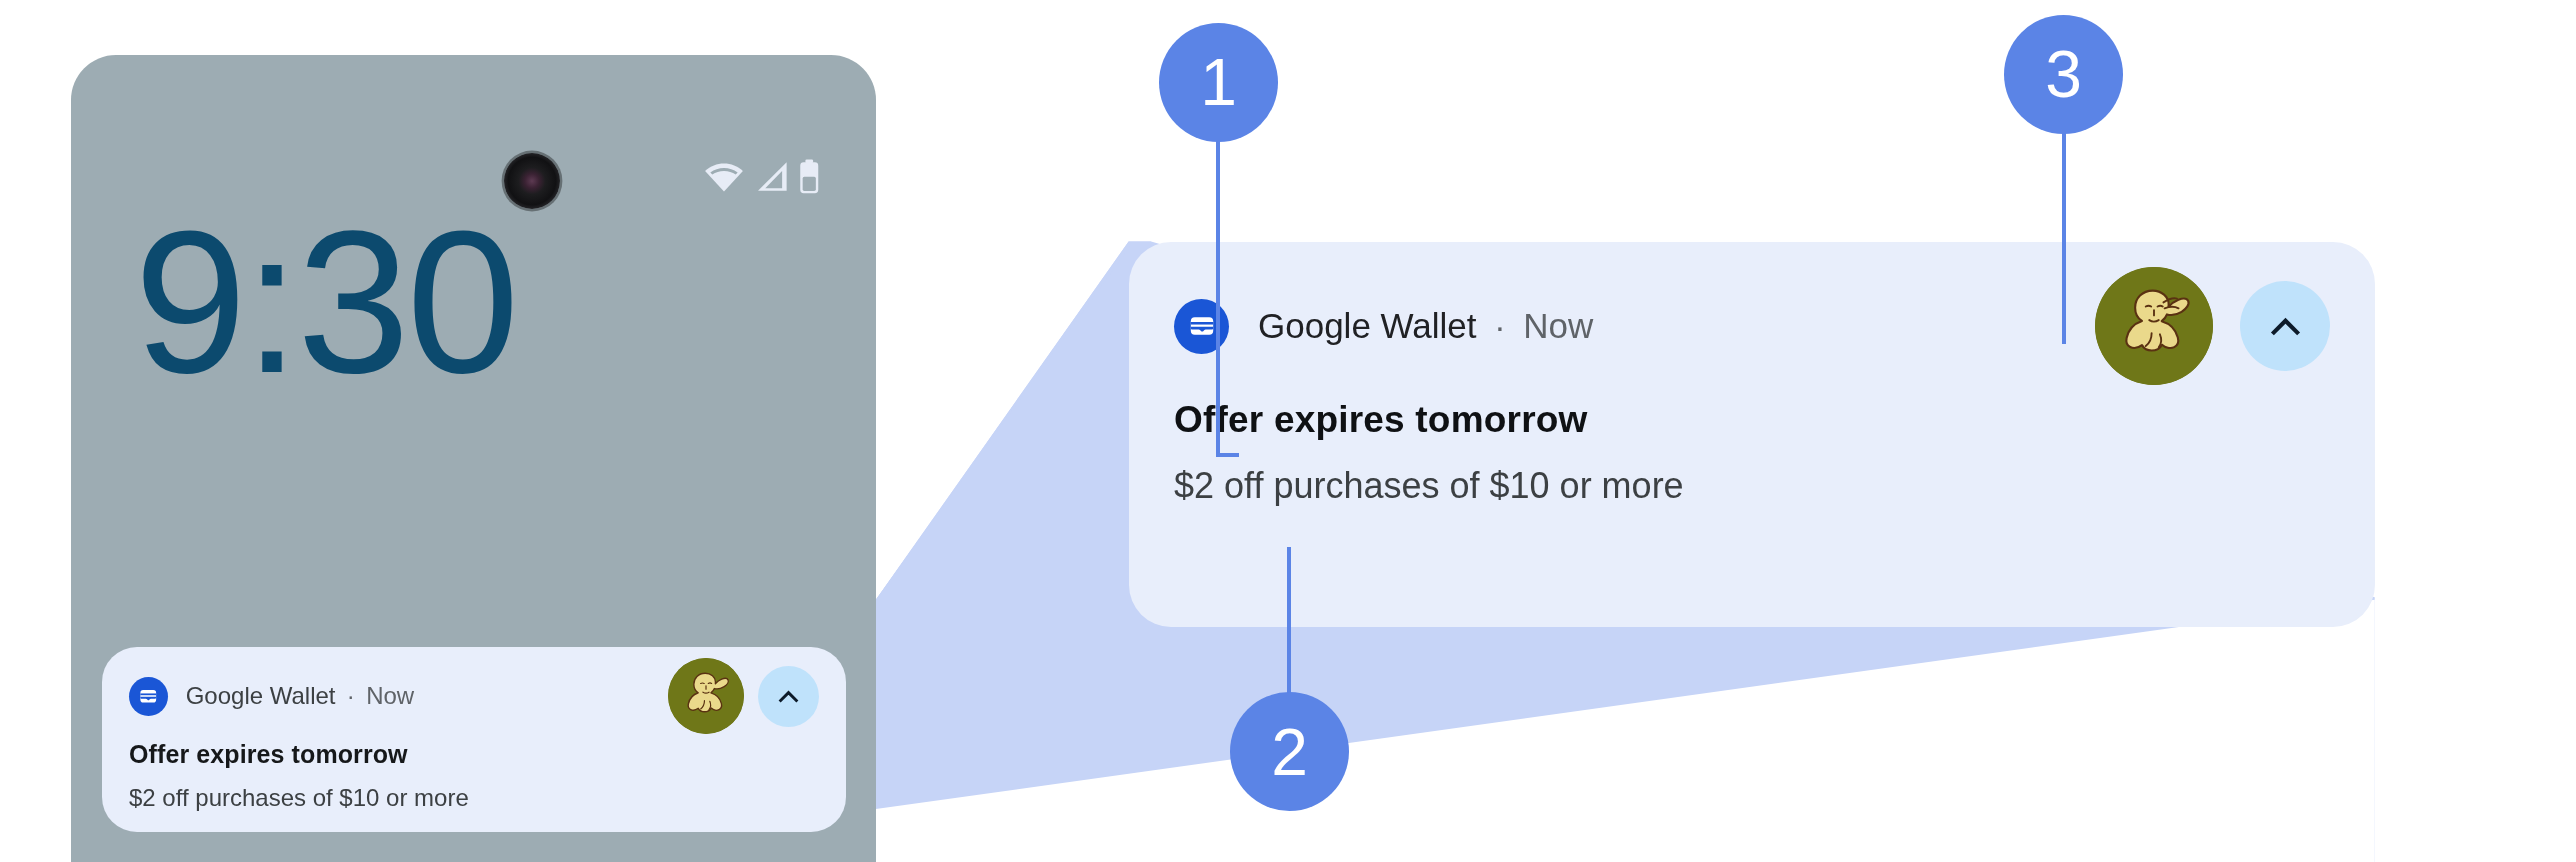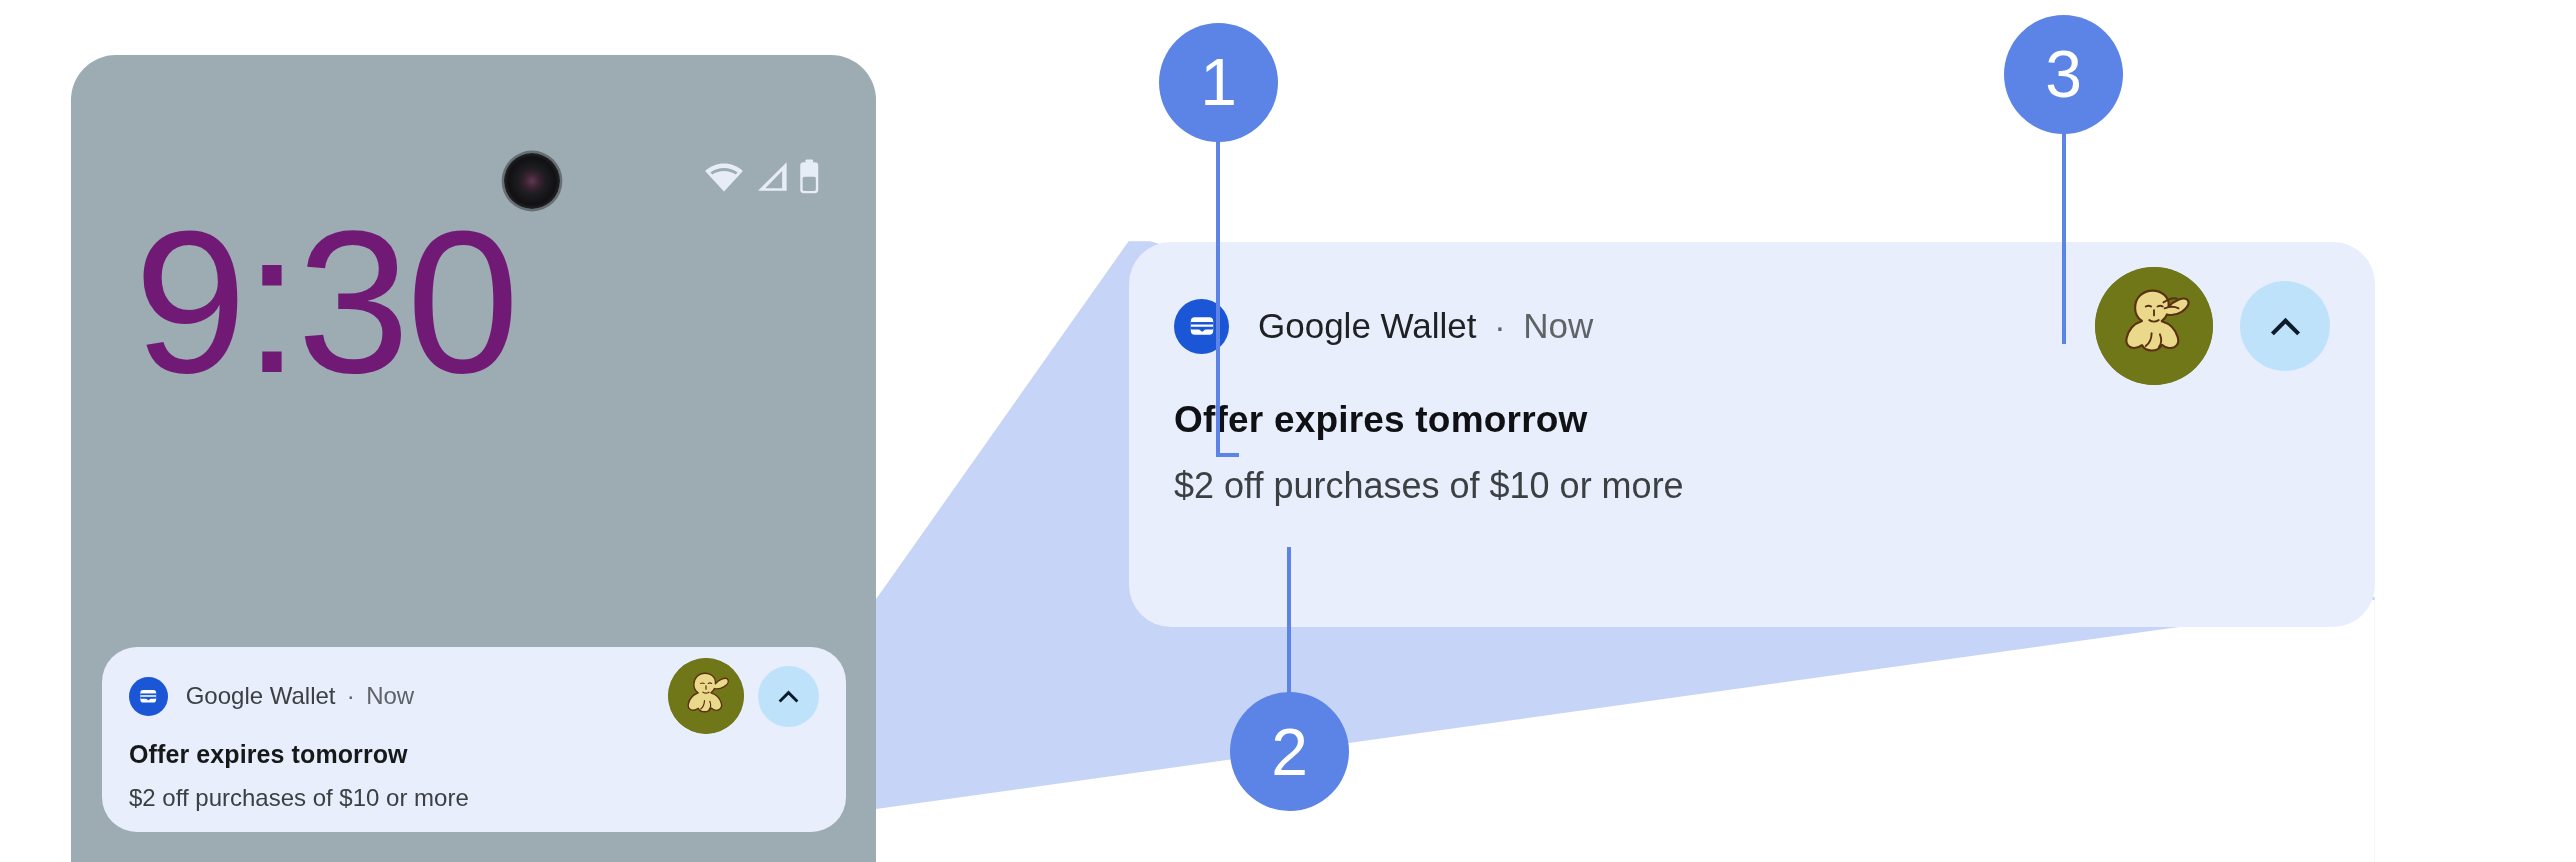--- a/index.html
+++ b/index.html
@@ -51,21 +51,21 @@
   }
   .status-glyph { display:block; }
 
   #lock-clock {
     position: absolute;
     left: 63px;
     top: 145px;
     font-size: 203px;
     line-height: 1;
     font-weight: 300;
-    color: #701a75;
+    color: #0c4a6e;
     letter-spacing: -3.2px;
     font-family: "Liberation Sans", sans-serif;
   }
 
   
   #notification-card-small {
     position: absolute;
     left: 31px;
     top: 592px;
     width: 744px;

